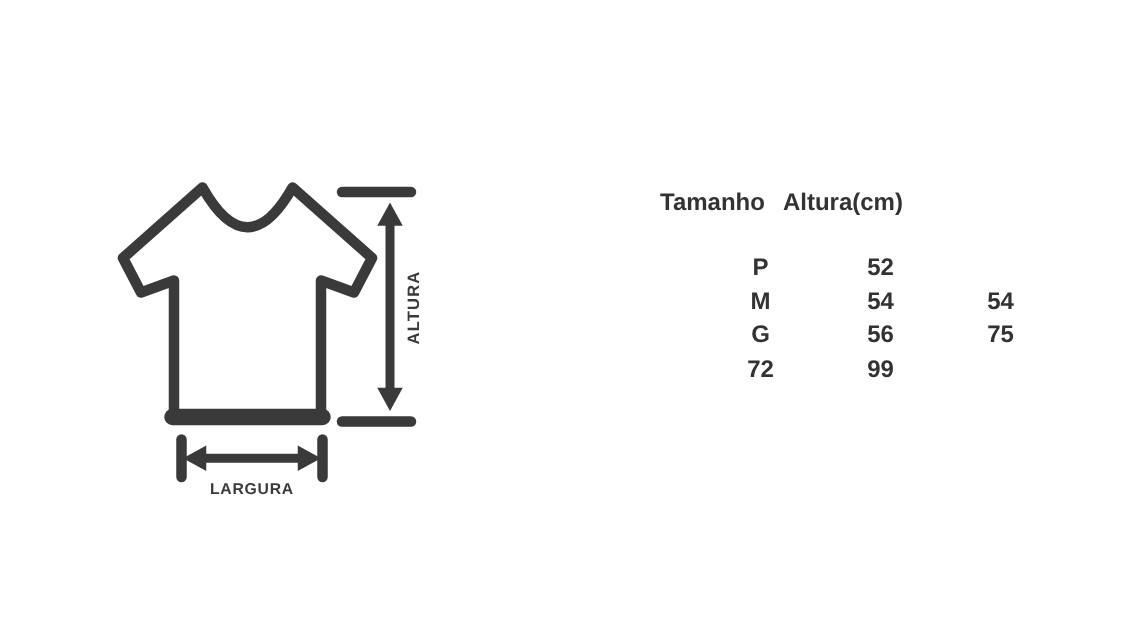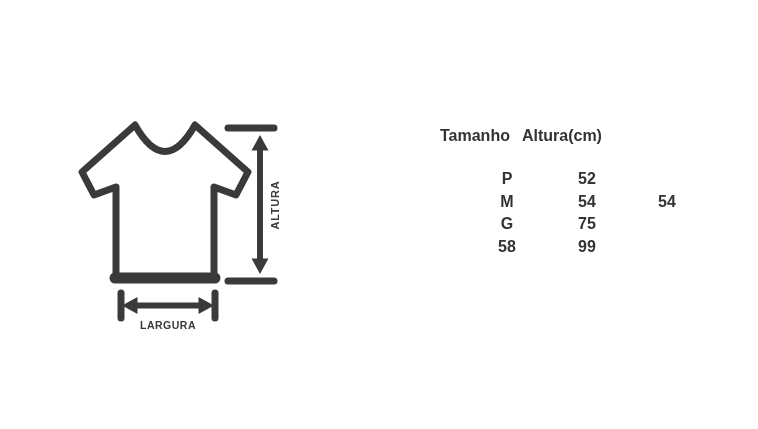--- a/index.html
+++ b/index.html
@@ -102,22 +102,23 @@
         <span class="tcell">P</span>
         <span class="tcell">52</span>
       </div>
       <div class="trow">
         <span class="tcell">M</span>
         <span class="tcell">54</span>
         <span class="tcell">54</span>
       </div>
       <div class="trow">
         <span class="tcell">G</span>
+        <span class="tcell">56</span>
         <span class="tcell">75</span>
       </div>
       <div class="trow">
-        <span class="tcell">58</span>
+        <span class="tcell">72</span>
         <span class="tcell">99</span>
       </div>
     </div>
   </div>
 
 </div>
 
 </body></html>

